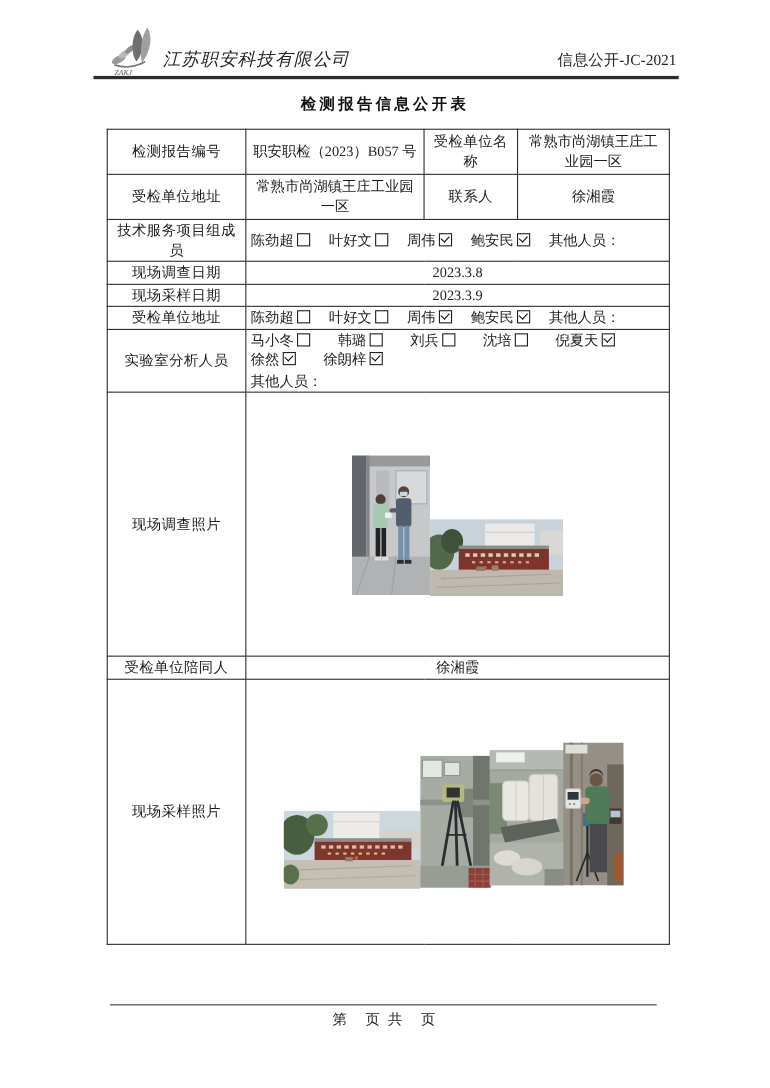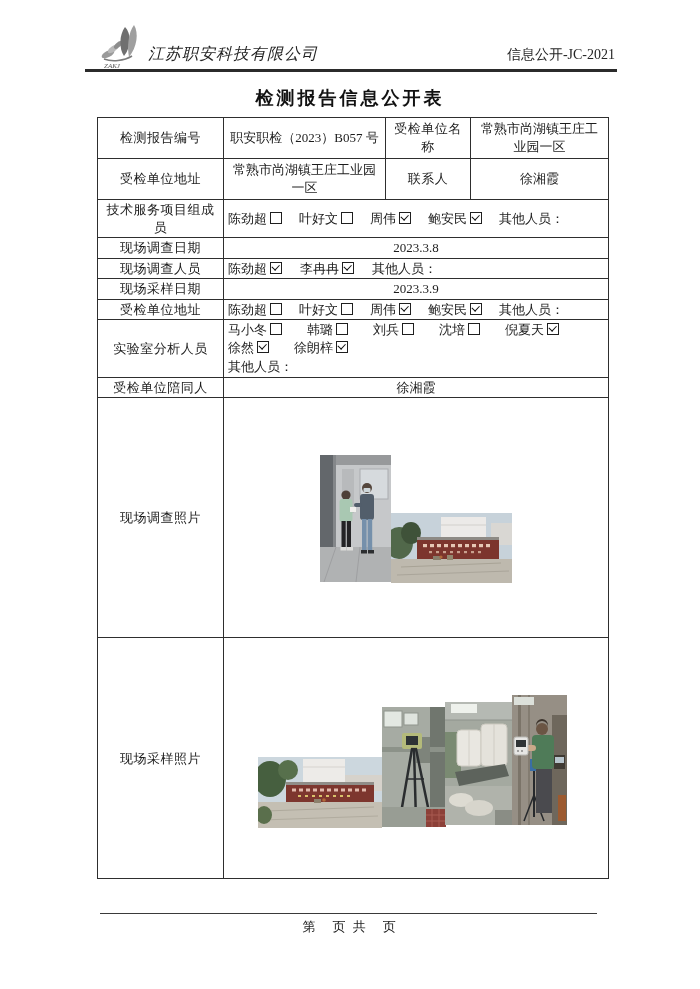--- a/index.html
+++ b/index.html
@@ -5,21 +5,21 @@
   html,body{margin:0;padding:0;background:#e8e8e8;}
   .page{position:relative;width:700px;height:989px;background:#ffffff;overflow:hidden;
         font-family:"Liberation Serif","DejaVu Serif",serif;color:#1c1c1c;}
   
   .hdr-logo{position:absolute;left:98px;top:24px;width:48px;height:46px;}
   .hdr-company{position:absolute;left:148px;top:44px;font-size:16px;letter-spacing:1px;color:#242424;font-style:italic;}
   .hdr-code{position:absolute;right:85px;top:46px;font-size:14px;color:#242424;}
   .hdr-rule{position:absolute;left:85px;top:69px;width:532px;height:2.5px;background:#2b2b2b;}
   
   .doc-title{position:absolute;left:0;top:86px;width:700px;text-align:center;
-             font-size:18px;font-weight:bold;letter-spacing:3px;color:#111;}
+             font-size:14px;font-weight:bold;letter-spacing:3px;color:#111;}
   
   table.main{position:absolute;left:97px;top:117px;width:511px;border-collapse:collapse;table-layout:fixed;}
   table.main td{border:1.5px solid #2e2e2e;font-size:13px;line-height:1.35;
                 padding:1px 4px;vertical-align:middle;overflow:hidden;}
   td.lab{text-align:center;letter-spacing:0.5px;}
   td.val{text-align:center;}
   td.people{text-align:left;padding-left:8px;}
   td.photocell{padding:0;}
   .person{white-space:nowrap;display:inline-block;}
   .gap-wide .person{margin-right:17px;}
@@ -84,38 +84,30 @@
     </tr>
     <tr style="height:19px">
       <td class="lab">技术服务项目组成员</td>
       <td class="people gap-wide" colspan="3"><span class="person"><span class="pname">陈劲超</span><span class="box"></span></span><span class="person"><span class="pname">叶好文</span><span class="box"></span></span><span class="person"><span class="pname">周伟</span><span class="box checked"></span></span><span class="person"><span class="pname">鲍安民</span><span class="box checked"></span></span><span class="others">其他人员：</span></td>
     </tr>
     <tr style="height:18px">
       <td class="lab">现场调查日期</td>
       <td class="val" colspan="3">2023.3.8</td>
     </tr>
     <tr style="height:18px">
-      <td class="lab">现场调查人员</td>
-      <td class="people gap-mid" colspan="3"><span class="person"><span class="pname">陈劲超</span><span class="box checked"></span></span><span class="person"><span class="pname">李冉冉</span><span class="box checked"></span></span><span class="others">其他人员：</span></td>
-    </tr>
-    <tr style="height:18px">
       <td class="lab">现场采样日期</td>
       <td class="val" colspan="3">2023.3.9</td>
     </tr>
     <tr style="height:19px">
       <td class="lab">受检单位地址</td>
       <td class="people gap-wide" colspan="3"><span class="person"><span class="pname">陈劲超</span><span class="box"></span></span><span class="person"><span class="pname">叶好文</span><span class="box"></span></span><span class="person"><span class="pname">周伟</span><span class="box checked"></span></span><span class="person"><span class="pname">鲍安民</span><span class="box checked"></span></span><span class="others">其他人员：</span></td>
     </tr>
     <tr style="height:38px">
       <td class="lab">实验室分析人员</td>
       <td class="people gap-tight" colspan="3"><span class="person"><span class="pname">马小冬</span><span class="box"></span></span><span class="person"><span class="pname">韩璐</span><span class="box"></span></span><span class="person"><span class="pname">刘兵</span><span class="box"></span></span><span class="person"><span class="pname">沈培</span><span class="box"></span></span><span class="person"><span class="pname">倪夏天</span><span class="box checked"></span></span><span class="person"><span class="pname">徐然</span><span class="box checked"></span></span><span class="person"><span class="pname">徐朗梓</span><span class="box checked"></span></span><span class="others block">其他人员：</span></td>
-    </tr>
-    <tr style="height:18px">
-      <td class="lab">受检单位陪同人</td>
-      <td class="val" colspan="3">徐湘霞</td>
     </tr>
     <tr style="height:240px">
       <td class="lab">现场调查照片</td>
       <td class="photocell" colspan="3">
         <div class="photo-area h1">
 
           <svg class="photo" style="left:92px;top:56px;width:71px;height:127px" viewBox="0 0 71 127">
             <rect width="71" height="127" fill="#c6c8ca"></rect>
             <rect x="0" y="0" width="71" height="10" fill="#97999b"></rect>
             <rect x="0" y="0" width="13" height="127" fill="#63676b"></rect>
@@ -176,20 +168,24 @@
             <rect x="0" y="46" width="121" height="24" fill="#beb9ae"></rect>
             <line x1="10" y1="54" x2="110" y2="50" stroke="#a8a396"></line>
             <line x1="6" y1="62" x2="118" y2="58" stroke="#aaa59a"></line>
             <rect x="42" y="43" width="8" height="4" fill="#897e6c"></rect>
             <rect x="56" y="42" width="6" height="5" fill="#93886f"></rect>
             <circle cx="50" cy="44" r="1.6" fill="#b06a3a"></circle>
           </svg>
         </div>
       </td>
     </tr>
+    <tr style="height:18px">
+      <td class="lab">受检单位陪同人</td>
+      <td class="val" colspan="3">徐湘霞</td>
+    </tr>
     <tr style="height:241px">
       <td class="lab">现场采样照片</td>
       <td class="photocell" colspan="3">
         <div class="photo-area h2">
 
           <svg class="photo" style="left:30px;top:118px;width:124px;height:71px" viewBox="0 0 124 71">
             <rect width="124" height="71" fill="#ccd7de"></rect>
             <rect x="45" y="2" width="42" height="30" fill="#edebe8"></rect>
             <line x1="45" y1="10" x2="87" y2="10" stroke="#d6d3cf"></line>
             <rect x="87" y="18" width="37" height="16" fill="#d6d2cb"></rect>

